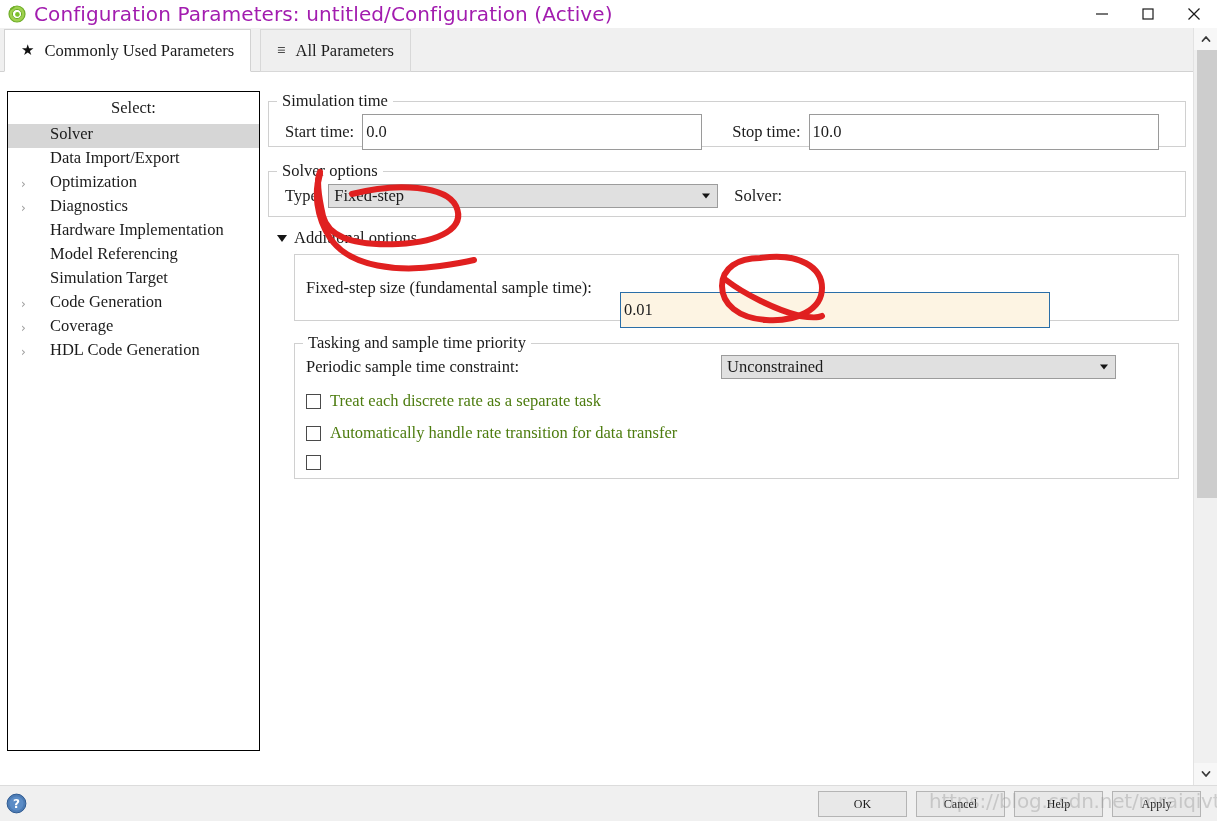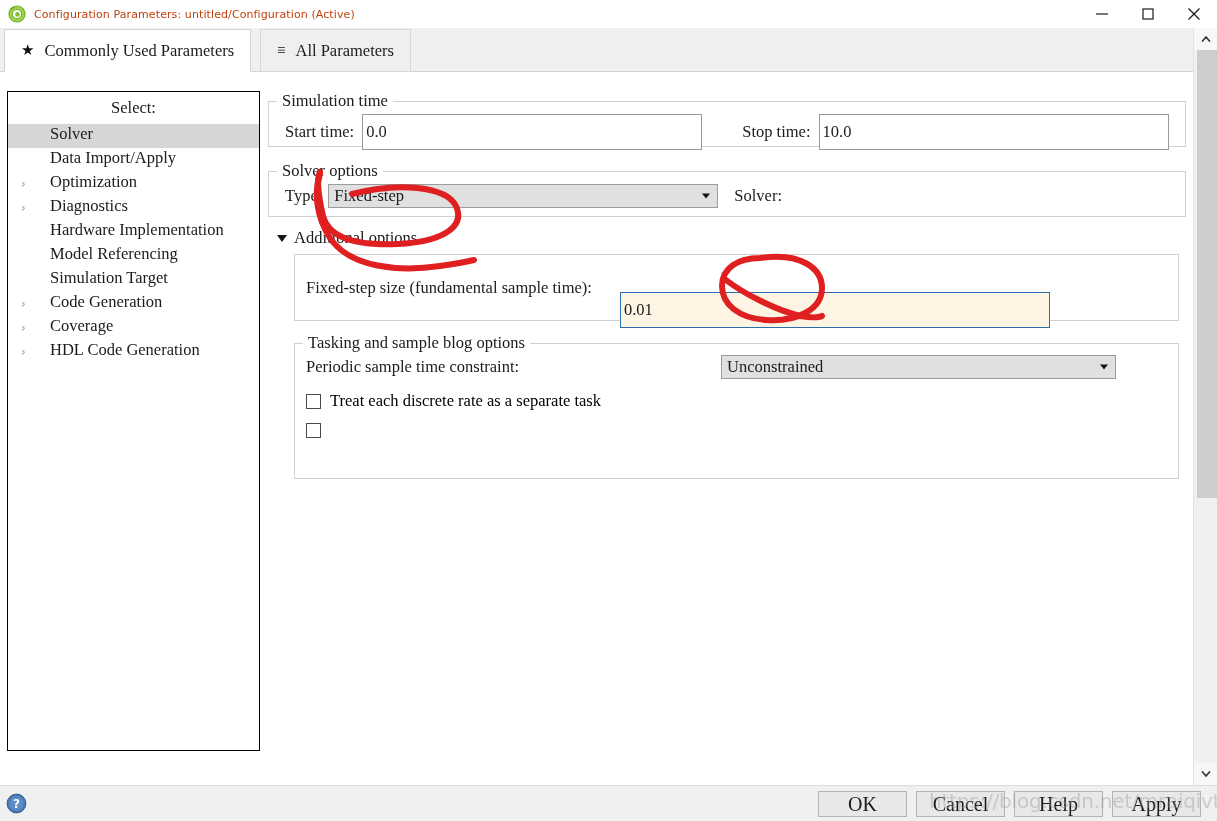--- a/index.html
+++ b/index.html
@@ -22,22 +22,22 @@
     width: 1217px; height: 28px;
     background: #ffffff;
     display: flex; align-items: center;
   }
   .title-icon {
     width: 18px; height: 18px; margin-left: 8px; margin-right: 8px;
     flex: 0 0 auto;
   }
   .title-text {
     font-family: "DejaVu Sans", sans-serif;
-    font-size: 11px;
-    color: #c2410c;
+    font-size: 20px;
+    color: #a21caf;
     white-space: nowrap;
     letter-spacing: 0.1px;
   }
   .win-btns {
     position: absolute; right: 0; top: 0; height: 28px;
     display: flex; align-items: center;
   }
   .win-btn {
     width: 46px; height: 28px;
     display: flex; align-items: center; justify-content: center;
@@ -193,21 +193,21 @@
   }
   .disclosure .tri {
     width: 0; height: 0;
     border-left: 5.5px solid transparent;
     border-right: 5.5px solid transparent;
     border-top: 7px solid #151515;
   }
 
   .chkrow {
     display: flex; align-items: center; gap: 9px;
-    font-size: 16.5px; color: #000000;
+    font-size: 16.5px; color: #4d7c0f;
     white-space: nowrap;
   }
   .chkbox {
     width: 15px; height: 15px;
     border: 1.5px solid #4a4a4a;
     background: #ffffff;
     flex: 0 0 auto;
   }
 
   
@@ -247,21 +247,21 @@
   }
   .btnbar {
     position: absolute; right: 16px; top: 5px;
     display: flex; gap: 9px;
   }
   .btn {
     width: 89px; height: 26px;
     background: #e8e8e8;
     border: 1px solid #b4b4b4;
     display: flex; align-items: center; justify-content: center;
-    font-size: 20px;
+    font-size: 12px;
     font-family: "Liberation Serif", "DejaVu Serif", serif;
     color: #1b1b1b;
     cursor: default;
   }
 
   .watermark {
     position: absolute; left: 929px; top: 789px;
     font-family: "DejaVu Sans", sans-serif;
     font-size: 20px;
     color: rgba(150,150,150,0.40);
@@ -326,21 +326,21 @@
   <div class="bodyarea">
 
     <div class="sidebar">
       <div class="sidebar-title">Select:</div>
       <div class="tree">
 
         <div class="tree-item selected">
           <span>Solver</span>
         </div>
         <div class="tree-item">
-          <span>Data Import/Apply</span>
+          <span>Data Import/Export</span>
         </div>
         <div class="tree-item">
           <span class="tree-arrow">›</span>
           <span>Optimization</span>
         </div>
         <div class="tree-item">
           <span class="tree-arrow">›</span>
           <span>Diagnostics</span>
         </div>
         <div class="tree-item">
@@ -368,21 +368,21 @@
       </div>
     </div>
 
     <div class="content">
 
       <fieldset class="group" style="height:56px;">
         <legend>Simulation time</legend>
         <div class="row" style="padding:3px 0 0 16px;">
           <span class="lbl">Start time:</span>
           <input class="textfield" style="width: 340px; margin-left: 8px;" value="0.0">
-          <span class="lbl" style="margin-left:40px;">Stop time:</span>
+          <span class="lbl" style="margin-left:30px;">Stop time:</span>
           <input class="textfield" style="width: 350px; margin-left: 8px;" value="10.0">
         </div>
       </fieldset>
 
       <fieldset class="group" style="height:56px; margin-top:14px;">
         <legend>Solver options</legend>
         <div class="row" style="padding:3px 0 0 16px;">
           <span class="lbl">Type:</span>
           <div class="combo" style="width:390px; margin-left:6px;">
             <span>Fixed-step</span>
@@ -396,35 +396,39 @@
         <span class="tri"></span>
         <span>Additional options</span>
       </div>
 
       <div style="margin-top:6px; margin-left:26px; width:885px; height:67px; border:1px solid #d0d0d0; display:flex; align-items:center;">
         <span class="lbl" style="margin-left:11px;">Fixed-step size (fundamental sample time):</span>
         <input class="textfield focused" style="width: 430px; margin-left: 28px;" value="0.01">
       </div>
 
       <fieldset class="group" style="height:146px; margin-top:12px; margin-left:26px; width:885px;">
-        <legend>Tasking and sample blog options</legend>
+        <legend>Tasking and sample time priority</legend>
 
         <div class="row" style="padding:2px 0 0 11px;">
           <span class="lbl">Periodic sample time constraint:</span>
           <div class="combo" style="width:395px; margin-left:202px;text-align:center;">
             <span>Unconstrained</span>
             <span class="arrow"></span>
           </div>
         </div>
 
         <div class="chkrow" style="margin:12px 0 0 11px;">
           <span class="chkbox"></span>
           <span>Treat each discrete rate as a separate task</span>
         </div>
 
+        <div class="chkrow" style="margin:12px 0 0 11px;">
+          <span class="chkbox"></span>
+          <span>Automatically handle rate transition for data transfer</span>
+        </div>
 
         <div class="chkrow" style="margin:12px 0 0 11px;">
           <span class="chkbox"></span>
         </div>
 
       </fieldset>
 
     </div>
   </div>
 

